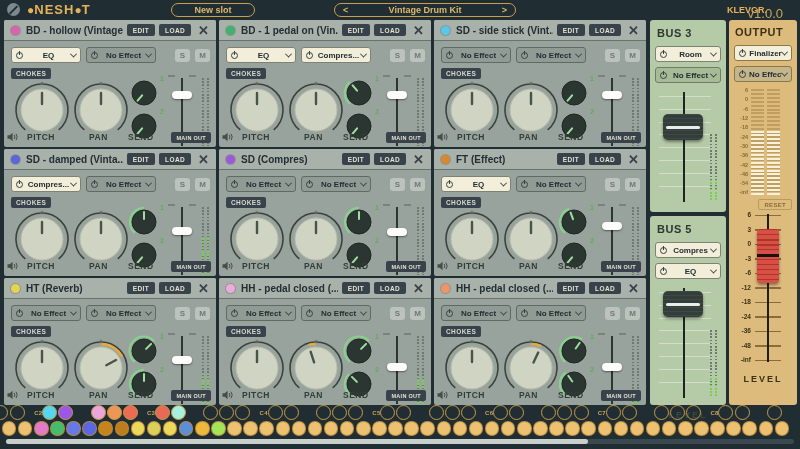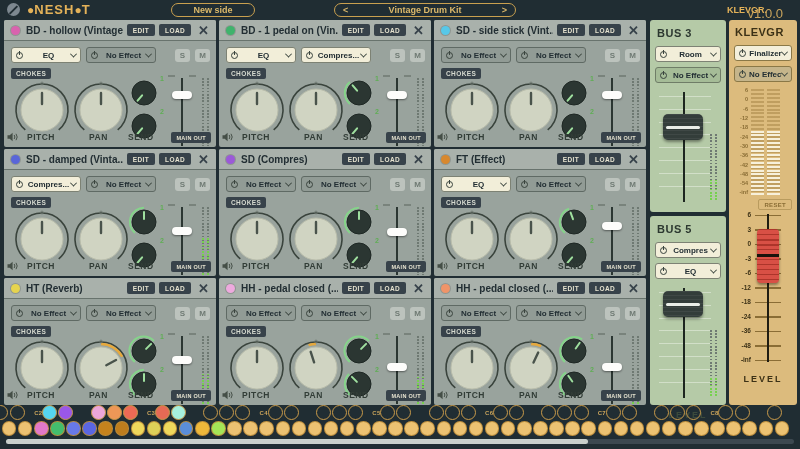--- a/index.html
+++ b/index.html
@@ -112,21 +112,21 @@
 </style>
 </head>
 <body>
 
 <div class="app">
 
   <header class="titlebar">
     <span class="logo-badge"></span>
     <span class="logo-text"><span class="lo">●</span>NESH<span class="lo">●</span>T</span>
     <div class="pill pill-new">
-      <span>New side</span>
+      <span>New slot</span>
     </div>
     <div class="pill pill-preset">
       <span class="pill-arrow prev">&lt;</span>
       <span>Vintage Drum Kit</span>
       <span class="pill-arrow next">&gt;</span>
     </div>
     <span class="brand">KLEVGR.</span>
     <span class="version">v1.0.0</span>
   </header>
 
@@ -777,21 +777,21 @@
         <div class="mcol c1"></div>
           <div class="mcol c2"></div>
           <div class="mlit c1" style="height: 28%;"></div>
           <div class="mlit c2" style="height: 28%;"></div>
       </div>
     </div>
     <div class="level">LEVEL</div>
   </section>
 
   <aside class="output">
-    <h2>KLEVGR</h2>
+    <h2>OUTPUT</h2>
     <div class="dd active">
       <span class="pwr"></span>
       <span class="dd-label">Finalizer</span>
       <span class="chev"></span>
     </div>
     <div class="dd">
       <span class="pwr"></span>
       <span class="dd-label">No Effect</span>
       <span class="chev"></span>
     </div>

